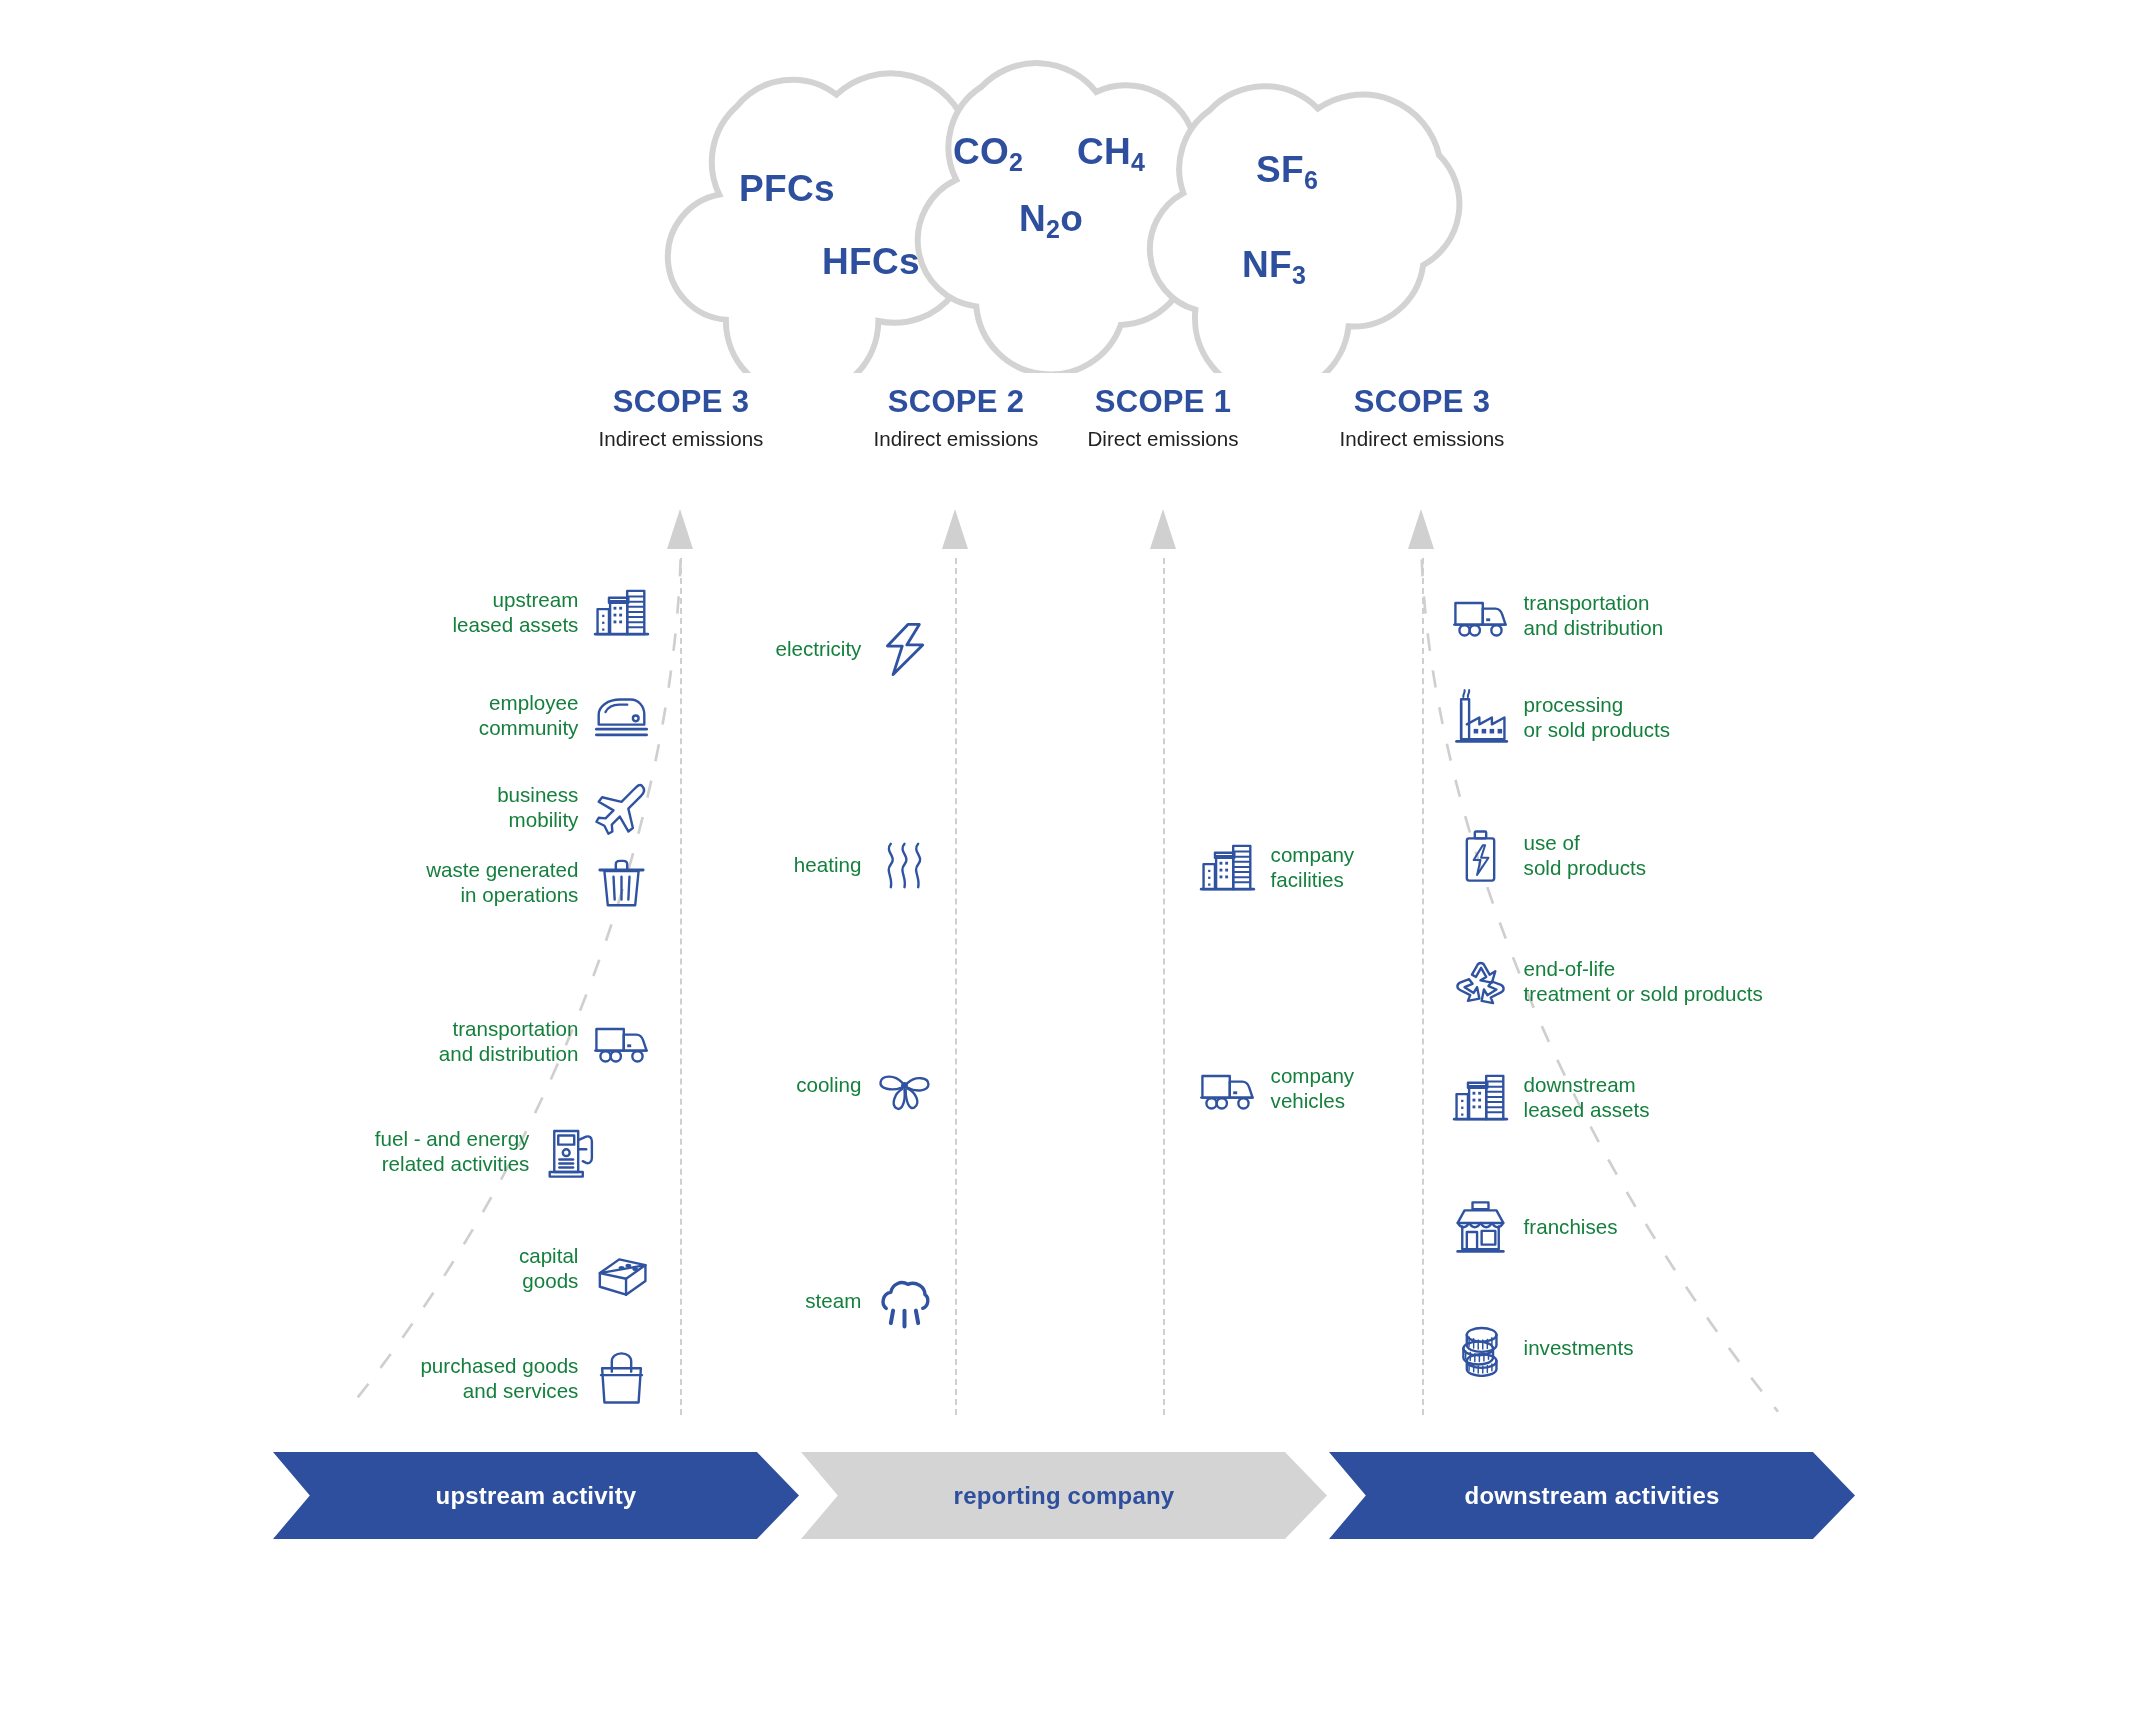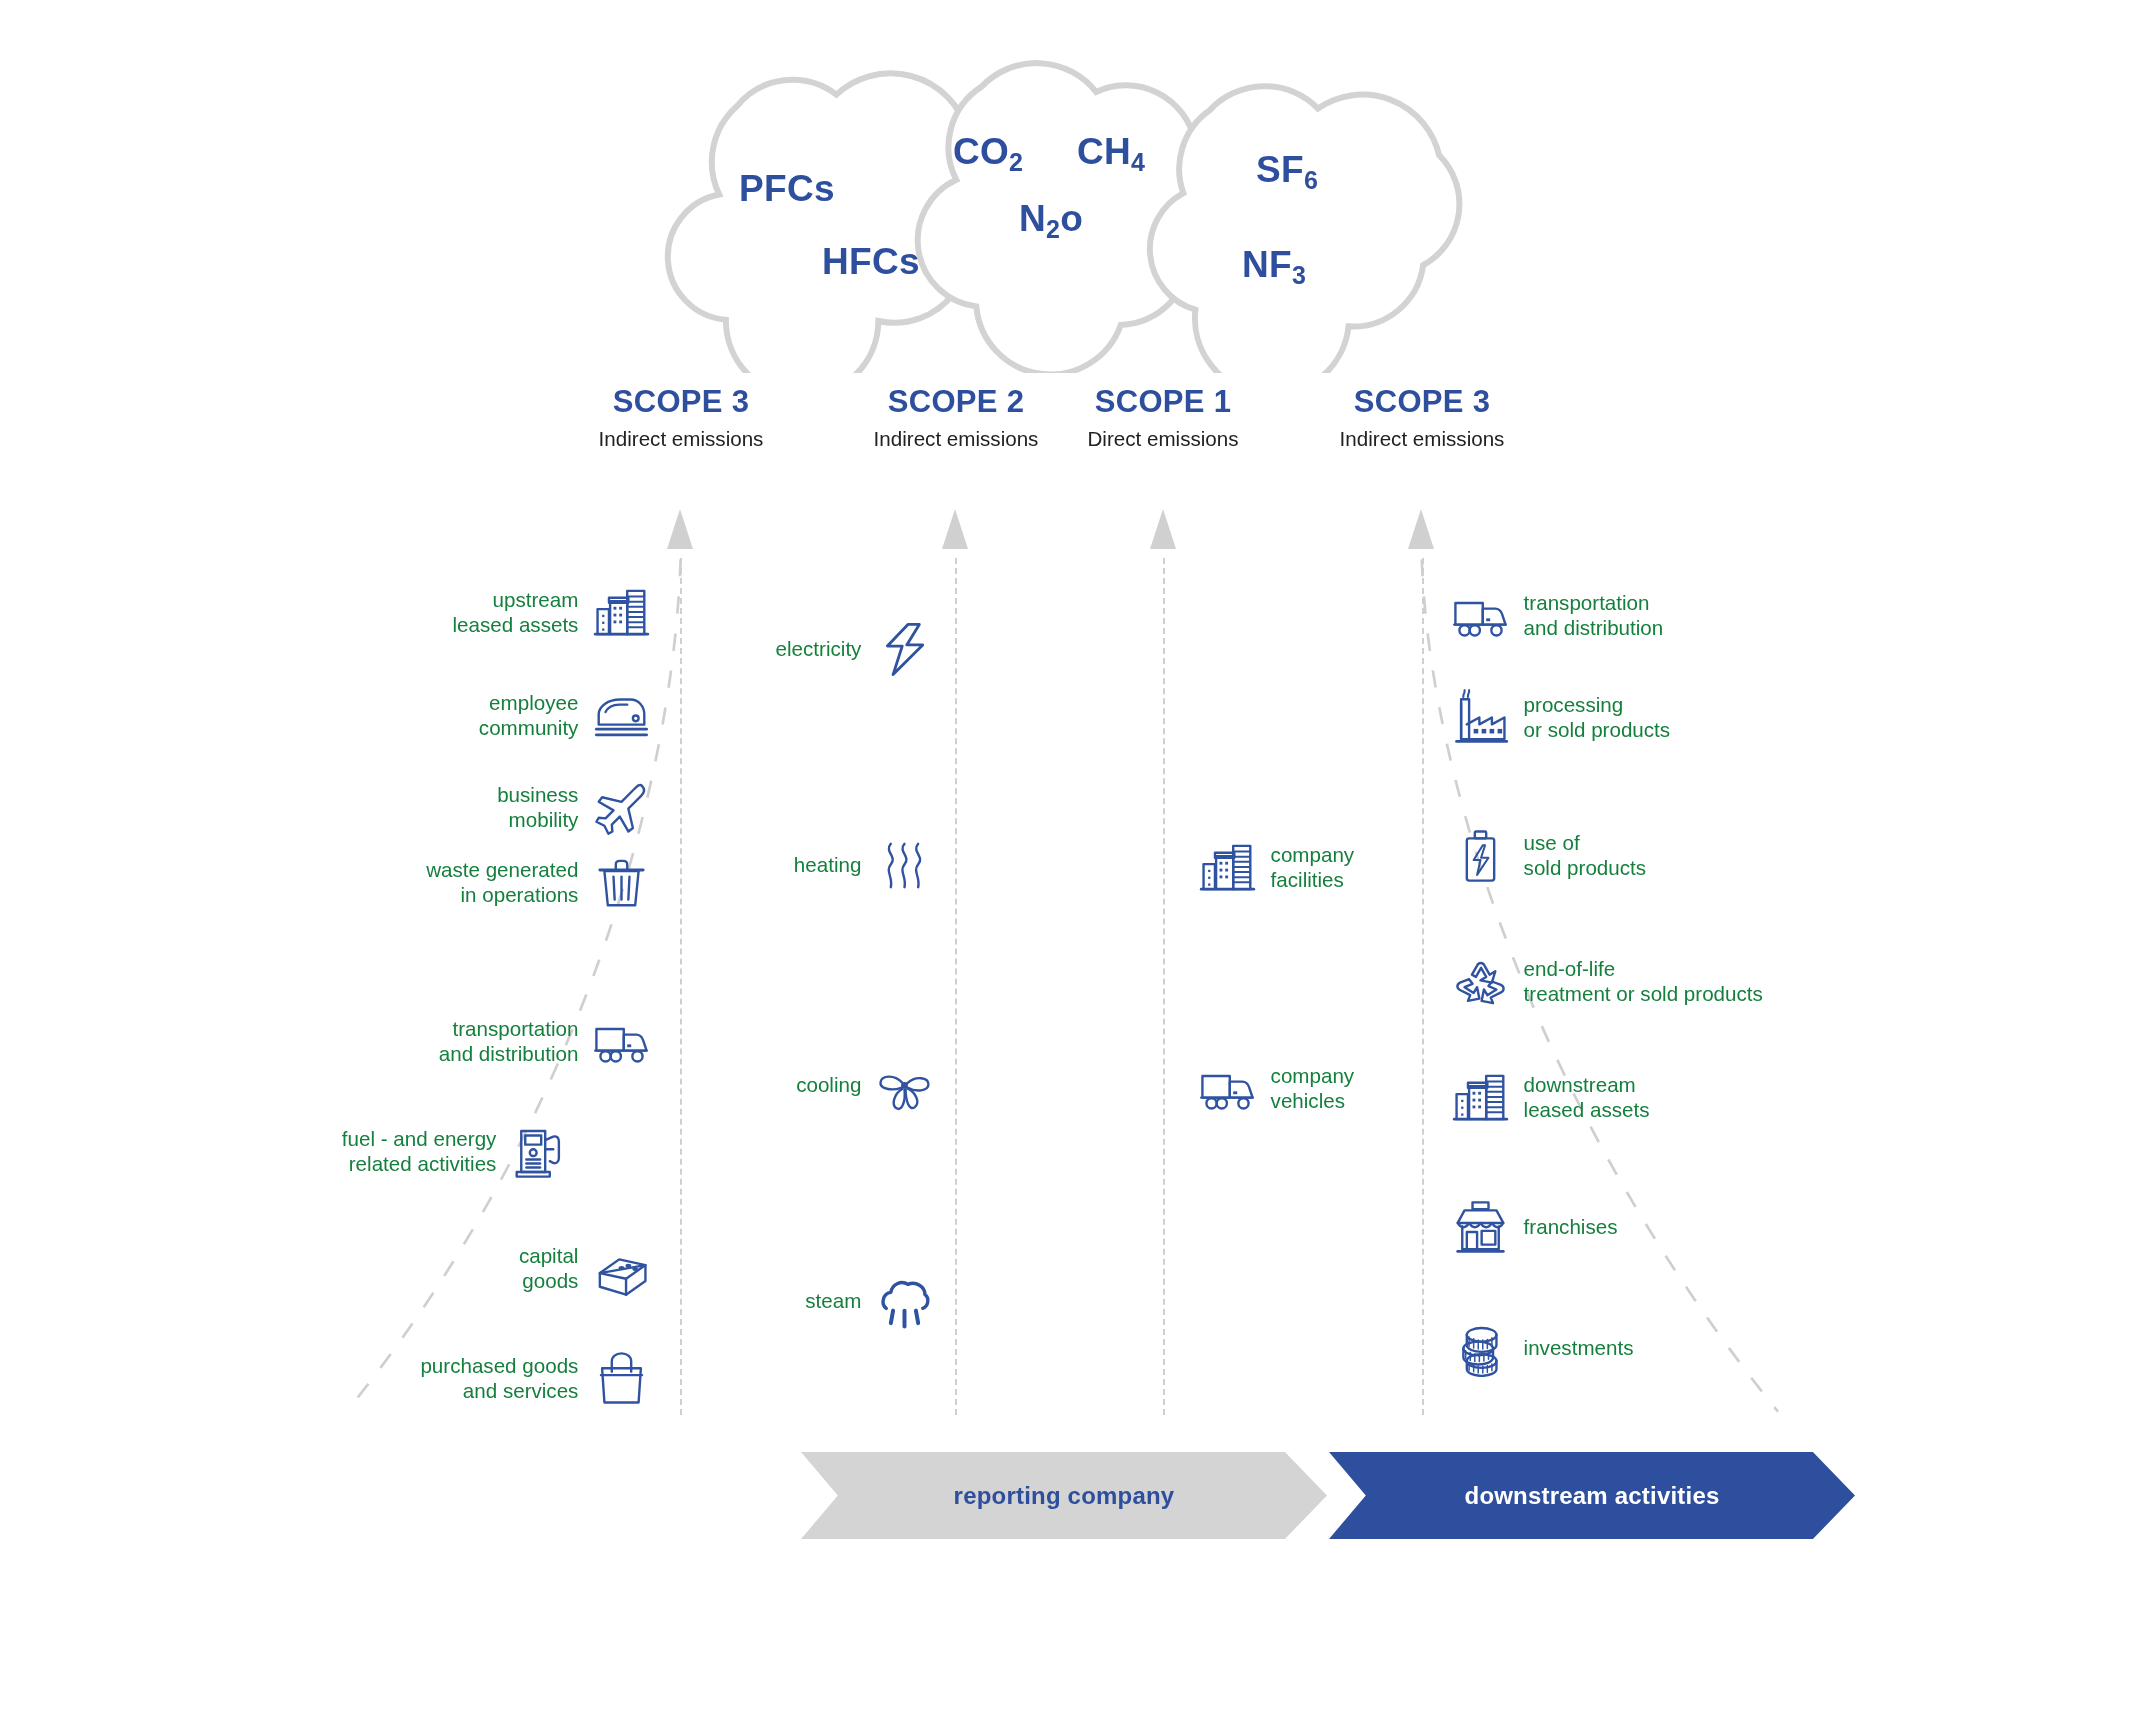--- a/index.html
+++ b/index.html
@@ -233,21 +233,21 @@
             <rect x="6" y="28" width="48" height="38"></rect>
         <path d="M54 38 L76 38 C82 38 86 42 88 48 L94 66 L54 66 Z"></path>
         <line x1="4" y1="66" x2="94" y2="66" stroke-width="4.2"></line>
         <circle cx="22" cy="76" r="9"></circle>
             <circle cx="40" cy="76" r="9"></circle>
             <circle cx="78" cy="76" r="9"></circle>
         <rect x="60" y="55" width="7" height="5" fill="#2F53A0" stroke="none"></rect>
           </svg>
         </div>
       </div>
-      <div class="item" style="top: 1123px; right: 1583px;">
+      <div class="item" style="top: 1123px; right: 1550px;">
         <div class="lbl r" style="margin-right: 14.6px;">fuel - and energy
 related activities</div>
         <div class="ic">
           <svg width="57" height="57" viewBox="0 0 100 100" fill="none" stroke="#2F53A0" stroke-width="4.2" stroke-linejoin="round" stroke-linecap="round">
             <rect x="18" y="14" width="42" height="72"></rect>
         <rect x="10" y="86" width="58" height="8"></rect>
         <rect x="25" y="22" width="28" height="16"></rect>
         <circle cx="39" cy="52" r="6"></circle>
         <g stroke-width="4.4">
               <line x1="27" y1="64" x2="51" y2="64"></line>
@@ -517,18 +517,19 @@
           <line x1="62" y1="80" x2="62" y2="92"></line>
               <line x1="70" y1="77" x2="70" y2="89"></line>
         </g>
           </svg>
         </div>
         <div class="lbl l" style="margin-left: 14.6px;">investments</div>
       </div>
     </div>
 
   <div class="banner">
+    <div class="chev blue chev-up">upstream activity</div>
     <div class="chev gray chev-mid">reporting company</div>
     <div class="chev blue chev-down">downstream activities</div>
   </div>
 
 </div>
 
 
 </body></html>

